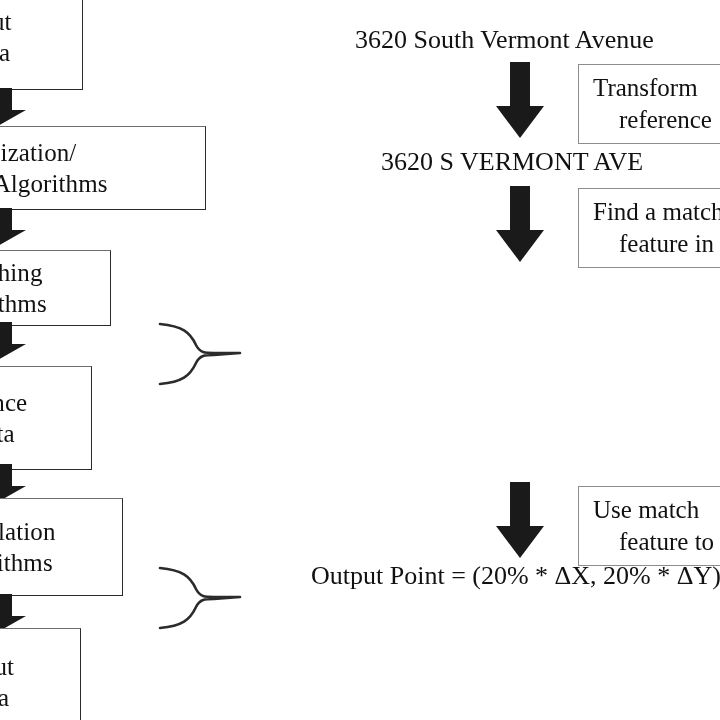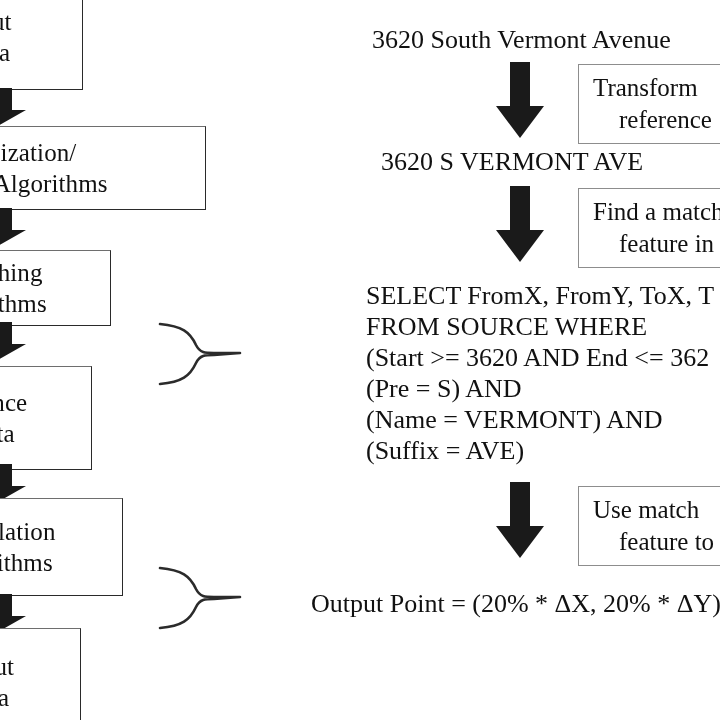--- a/index.html
+++ b/index.html
@@ -130,21 +130,21 @@
   <svg class="brace" style="left:156px;top:318px;" width="90" height="72" viewBox="0 0 90 72">
     <path d="M4 6 C26 8 34 14 40 27 C44 35 49 35 58 35 L84 35
              L58 37 C49 37 44 37 40 45 C34 58 26 64 4 66" fill="none" stroke="#2b2b2b" stroke-width="2.6" stroke-linecap="round" stroke-linejoin="round"></path>
   </svg>
 
   <svg class="brace" style="left:156px;top:562px;" width="90" height="72" viewBox="0 0 90 72">
     <path d="M4 6 C26 8 34 14 40 27 C44 35 49 35 58 35 L84 35
              L58 37 C49 37 44 37 40 45 C34 58 26 64 4 66" fill="none" stroke="#2b2b2b" stroke-width="2.6" stroke-linecap="round" stroke-linejoin="round"></path>
   </svg>
 
-  <div class="flow-text" style="left:372px;top:24px;">3620 South Vermont Avenue</div>
+  <div class="flow-text" style="left:355px;top:24px;">3620 South Vermont Avenue</div>
 
   <svg class="fat-arrow" style="left:494px;top:62px;" width="52" height="78" viewBox="0 0 52 78">
     <path d="M16 0 H36 V44 H50 L26 76 L2 44 H16 Z" fill="#1a1a1a"></path>
   </svg>
 
   <div class="note-box" style="left:578px;top:64px;width:176px;height:80px;">
     <span class="ln">Transform</span>
     <span class="ln ind">reference</span>
   </div>
 
@@ -152,33 +152,25 @@
 
   <svg class="fat-arrow" style="left:494px;top:186px;" width="52" height="78" viewBox="0 0 52 78">
     <path d="M16 0 H36 V44 H50 L26 76 L2 44 H16 Z" fill="#1a1a1a"></path>
   </svg>
 
   <div class="note-box" style="left:578px;top:188px;width:176px;height:80px;">
     <span class="ln">Find a match</span>
     <span class="ln ind">feature in</span>
   </div>
 
-  <div class="sql-block" style="left:366px;top:280px;">
-    <span class="ln">SELECT FromX, FromY, ToX, T</span>
-    <span class="ln">FROM SOURCE WHERE</span>
-    <span class="ln">(Start &gt;= 3620 AND End &lt;= 362</span>
-    <span class="ln">(Pre = S) AND</span>
-    <span class="ln">(Name = VERMONT) AND</span>
-    <span class="ln">(Suffix = AVE)</span>
-  </div>
 
   <svg class="fat-arrow" style="left:494px;top:482px;" width="52" height="78" viewBox="0 0 52 78">
     <path d="M16 0 H36 V44 H50 L26 76 L2 44 H16 Z" fill="#1a1a1a"></path>
   </svg>
 
   <div class="note-box" style="left:578px;top:486px;width:176px;height:80px;">
     <span class="ln">Use match</span>
     <span class="ln ind">feature to</span>
   </div>
 
-  <div class="flow-text" style="left:311px;top:588px;">Output Point = (20% * ΔX, 20% * ΔY)</div>
+  <div class="flow-text" style="left:311px;top:560px;">Output Point = (20% * ΔX, 20% * ΔY)</div>
 
 </div>
 
 </body></html>

